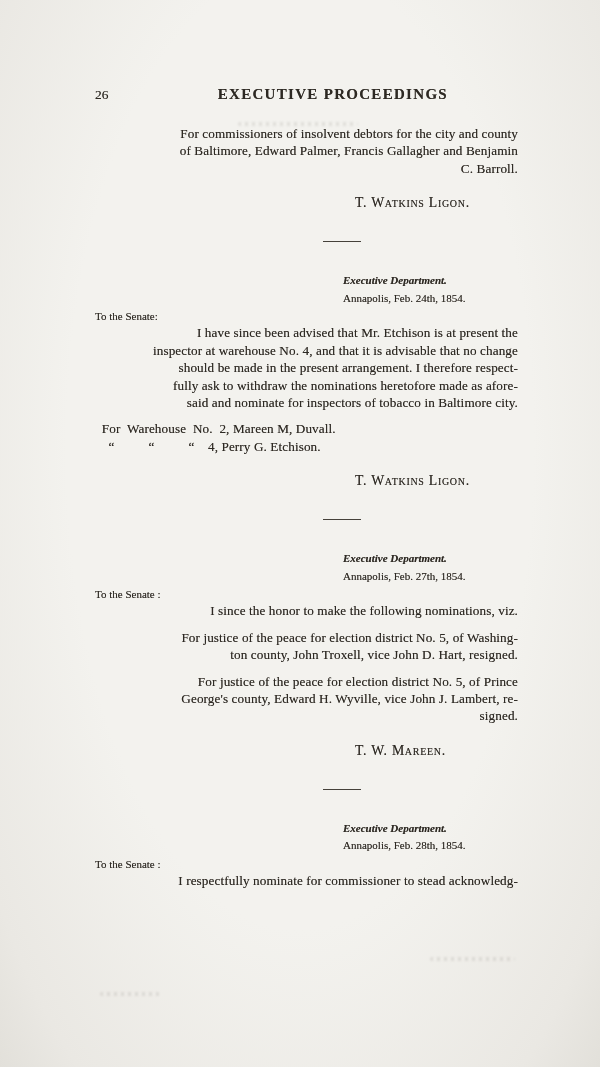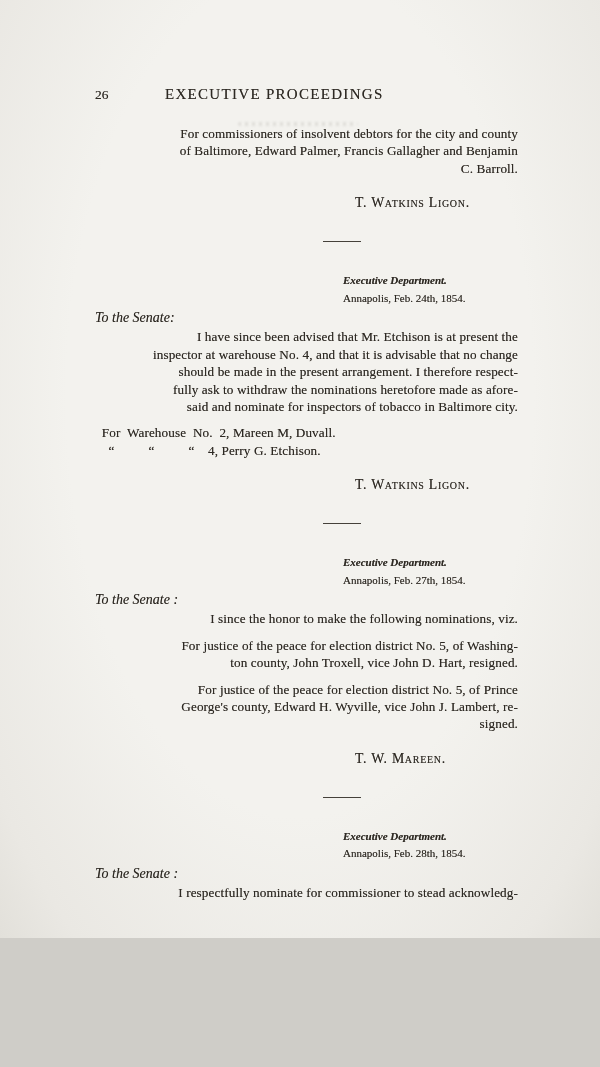--- a/index.html
+++ b/index.html
@@ -2,36 +2,36 @@
 <html><head>
 <meta charset="utf-8">
 <style>
   * { margin: 0; padding: 0; box-sizing: border-box; }
   html, body { background: #cfcdc8; }
   body { font-family: "Liberation Serif", "DejaVu Serif", serif; }
 
   .page {
     position: relative;
     width: 600px;
-    height: 938px;
+    height: 1067px;
     margin: 0 auto;
     background: radial-gradient(ellipse at 50% 42%, #f3f2ee 55%, #eae8e3 88%, #e2e0da 100%);
     color: #2d2923;
     padding: 86px 82px 40px 95px;
     overflow: hidden;
     text-shadow: 0 0 0.4px rgba(45, 40, 32, 0.55);
   }
 
   .page-header { display: flex; align-items: baseline; margin-bottom: 22px; }
   .page-num { width: 70px; font-size: 13.5px; }
   .running-title {
     flex: 1;
-    text-align: left;
+    text-align: right;
     font-size: 15px;
-    font-weight: normal;
+    font-weight: bold;
     letter-spacing: 1.3px;
   }
 
   .para {
     white-space: pre;
     font-size: 13.2px;
     line-height: 17.4px;
     letter-spacing: 0.1px;
     margin-bottom: 9px;
   }
@@ -48,21 +48,21 @@
   .divider {
     width: 38px;
     border-top: 1.6px solid #45413a;
     margin: 30px 0 30px 228px;
   }
 
   .dateline { margin-left: 248px; margin-bottom: 3px; font-size: 11px; line-height: 17.6px; }
   .dept { font-style: italic; font-weight: bold; }
   .place-date { }
 
-  .salutation { font-style: italic; font-size: 14px; margin-bottom: 2px; }
+  .salutation { font-size: 11px; margin-bottom: 2px; }
 
   .sc { font-variant: small-caps; letter-spacing: 0.5px; }
 
   
   .smudge {
     position: absolute;
     opacity: 0.14;
     filter: blur(1px);
     background: repeating-linear-gradient(90deg, #6b655c 0 3px, transparent 3px 7px);
     height: 4px;

